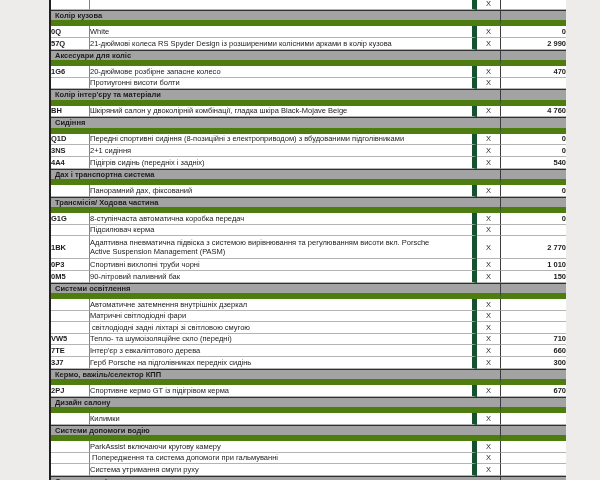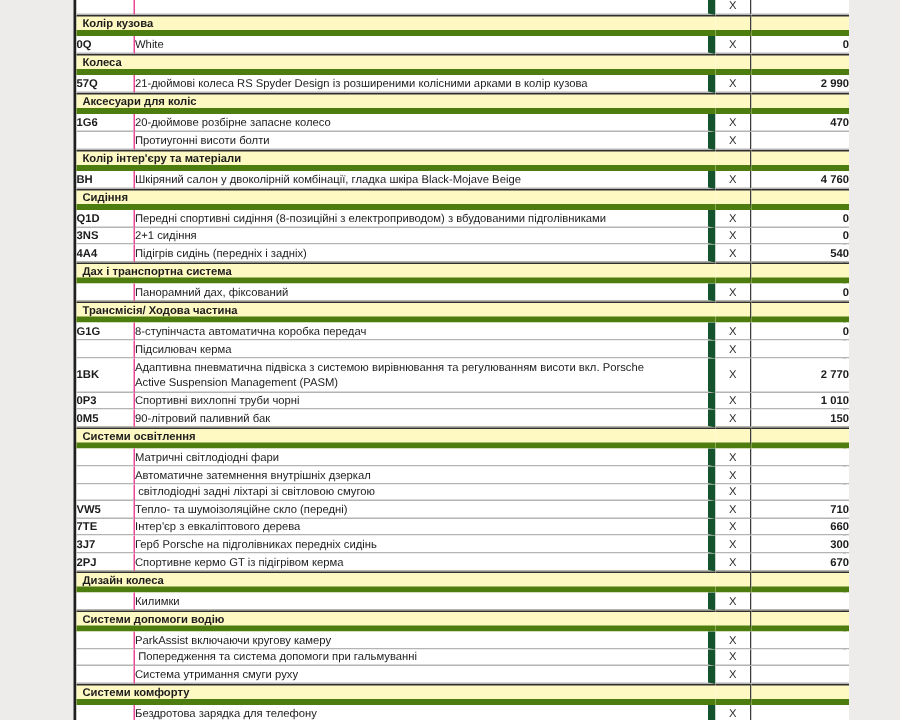--- a/index.html
+++ b/index.html
@@ -55,23 +55,23 @@
     text-align: center;
     color: #2a2a2a;
     border-right: 1px solid #3c3c3c;
   }
   td.price {
     font-weight: bold;
     text-align: right;
     padding-right: 4px;
   }
   tr.section td {
-    background: #fef9c3;
+    background: #a3a3a3;
     border-top: 1px solid #2f2f2f;
-    border-bottom: 4px solid #4d7c0f;
+    border-bottom: 6px solid #4d7c0f;
   }
   tr.section td.sec {
     font-weight: bold;
     padding-left: 4px;
     border-right: none;
     white-space: nowrap;
   }
 </style>
 </head>
 <body>
@@ -96,25 +96,20 @@
             <td class="sec" colspan="2">Колір кузова</td>
             <td class="xcell"></td>
             <td class="price"></td>
           </tr>
           <tr class="option">
             <td class="code">0Q</td>
             <td class="desc">White</td>
             <td class="xcell">X</td>
             <td class="price">0</td>
           </tr>
-          <tr class="section">
-            <td class="sec" colspan="2">Колеса</td>
-            <td class="xcell"></td>
-            <td class="price"></td>
-          </tr>
           <tr class="option">
             <td class="code">57Q</td>
             <td class="desc">21-дюймові колеса RS Spyder Design із розширеними колісними арками в колір кузова</td>
             <td class="xcell">X</td>
             <td class="price">2 990</td>
           </tr>
           <tr class="section">
             <td class="sec" colspan="2">Аксесуари для коліс</td>
             <td class="xcell"></td>
             <td class="price"></td>
@@ -212,27 +207,27 @@
             <td class="xcell">X</td>
             <td class="price">150</td>
           </tr>
           <tr class="section">
             <td class="sec" colspan="2">Системи освітлення</td>
             <td class="xcell"></td>
             <td class="price"></td>
           </tr>
           <tr class="option">
             <td class="code"></td>
+            <td class="desc">Автоматичне затемнення внутрішніх дзеркал</td>
+            <td class="xcell">X</td>
+            <td class="price"></td>
+          </tr>
+          <tr class="option">
+            <td class="code"></td>
             <td class="desc">Матричні світлодіодні фари</td>
-            <td class="xcell">X</td>
-            <td class="price"></td>
-          </tr>
-          <tr class="option">
-            <td class="code"></td>
-            <td class="desc">Автоматичне затемнення внутрішніх дзеркал</td>
             <td class="xcell">X</td>
             <td class="price"></td>
           </tr>
           <tr class="option">
             <td class="code"></td>
             <td class="desc"> світлодіодні задні ліхтарі зі світловою смугою</td>
             <td class="xcell">X</td>
             <td class="price"></td>
           </tr>
           <tr class="option">
@@ -246,28 +241,33 @@
             <td class="desc">Інтер'єр з евкаліптового дерева</td>
             <td class="xcell">X</td>
             <td class="price">660</td>
           </tr>
           <tr class="option">
             <td class="code">3J7</td>
             <td class="desc">Герб Porsche на підголівниках передніх сидінь</td>
             <td class="xcell">X</td>
             <td class="price">300</td>
           </tr>
+          <tr class="section">
+            <td class="sec" colspan="2">Кермо, важіль/селектор КПП</td>
+            <td class="xcell"></td>
+            <td class="price"></td>
+          </tr>
           <tr class="option">
             <td class="code">2PJ</td>
             <td class="desc">Спортивне кермо GT із підігрівом керма</td>
             <td class="xcell">X</td>
             <td class="price">670</td>
           </tr>
           <tr class="section">
-            <td class="sec" colspan="2">Дизайн колеса</td>
+            <td class="sec" colspan="2">Дизайн салону</td>
             <td class="xcell"></td>
             <td class="price"></td>
           </tr>
           <tr class="option">
             <td class="code"></td>
             <td class="desc">Килимки</td>
             <td class="xcell">X</td>
             <td class="price"></td>
           </tr>
           <tr class="section">

